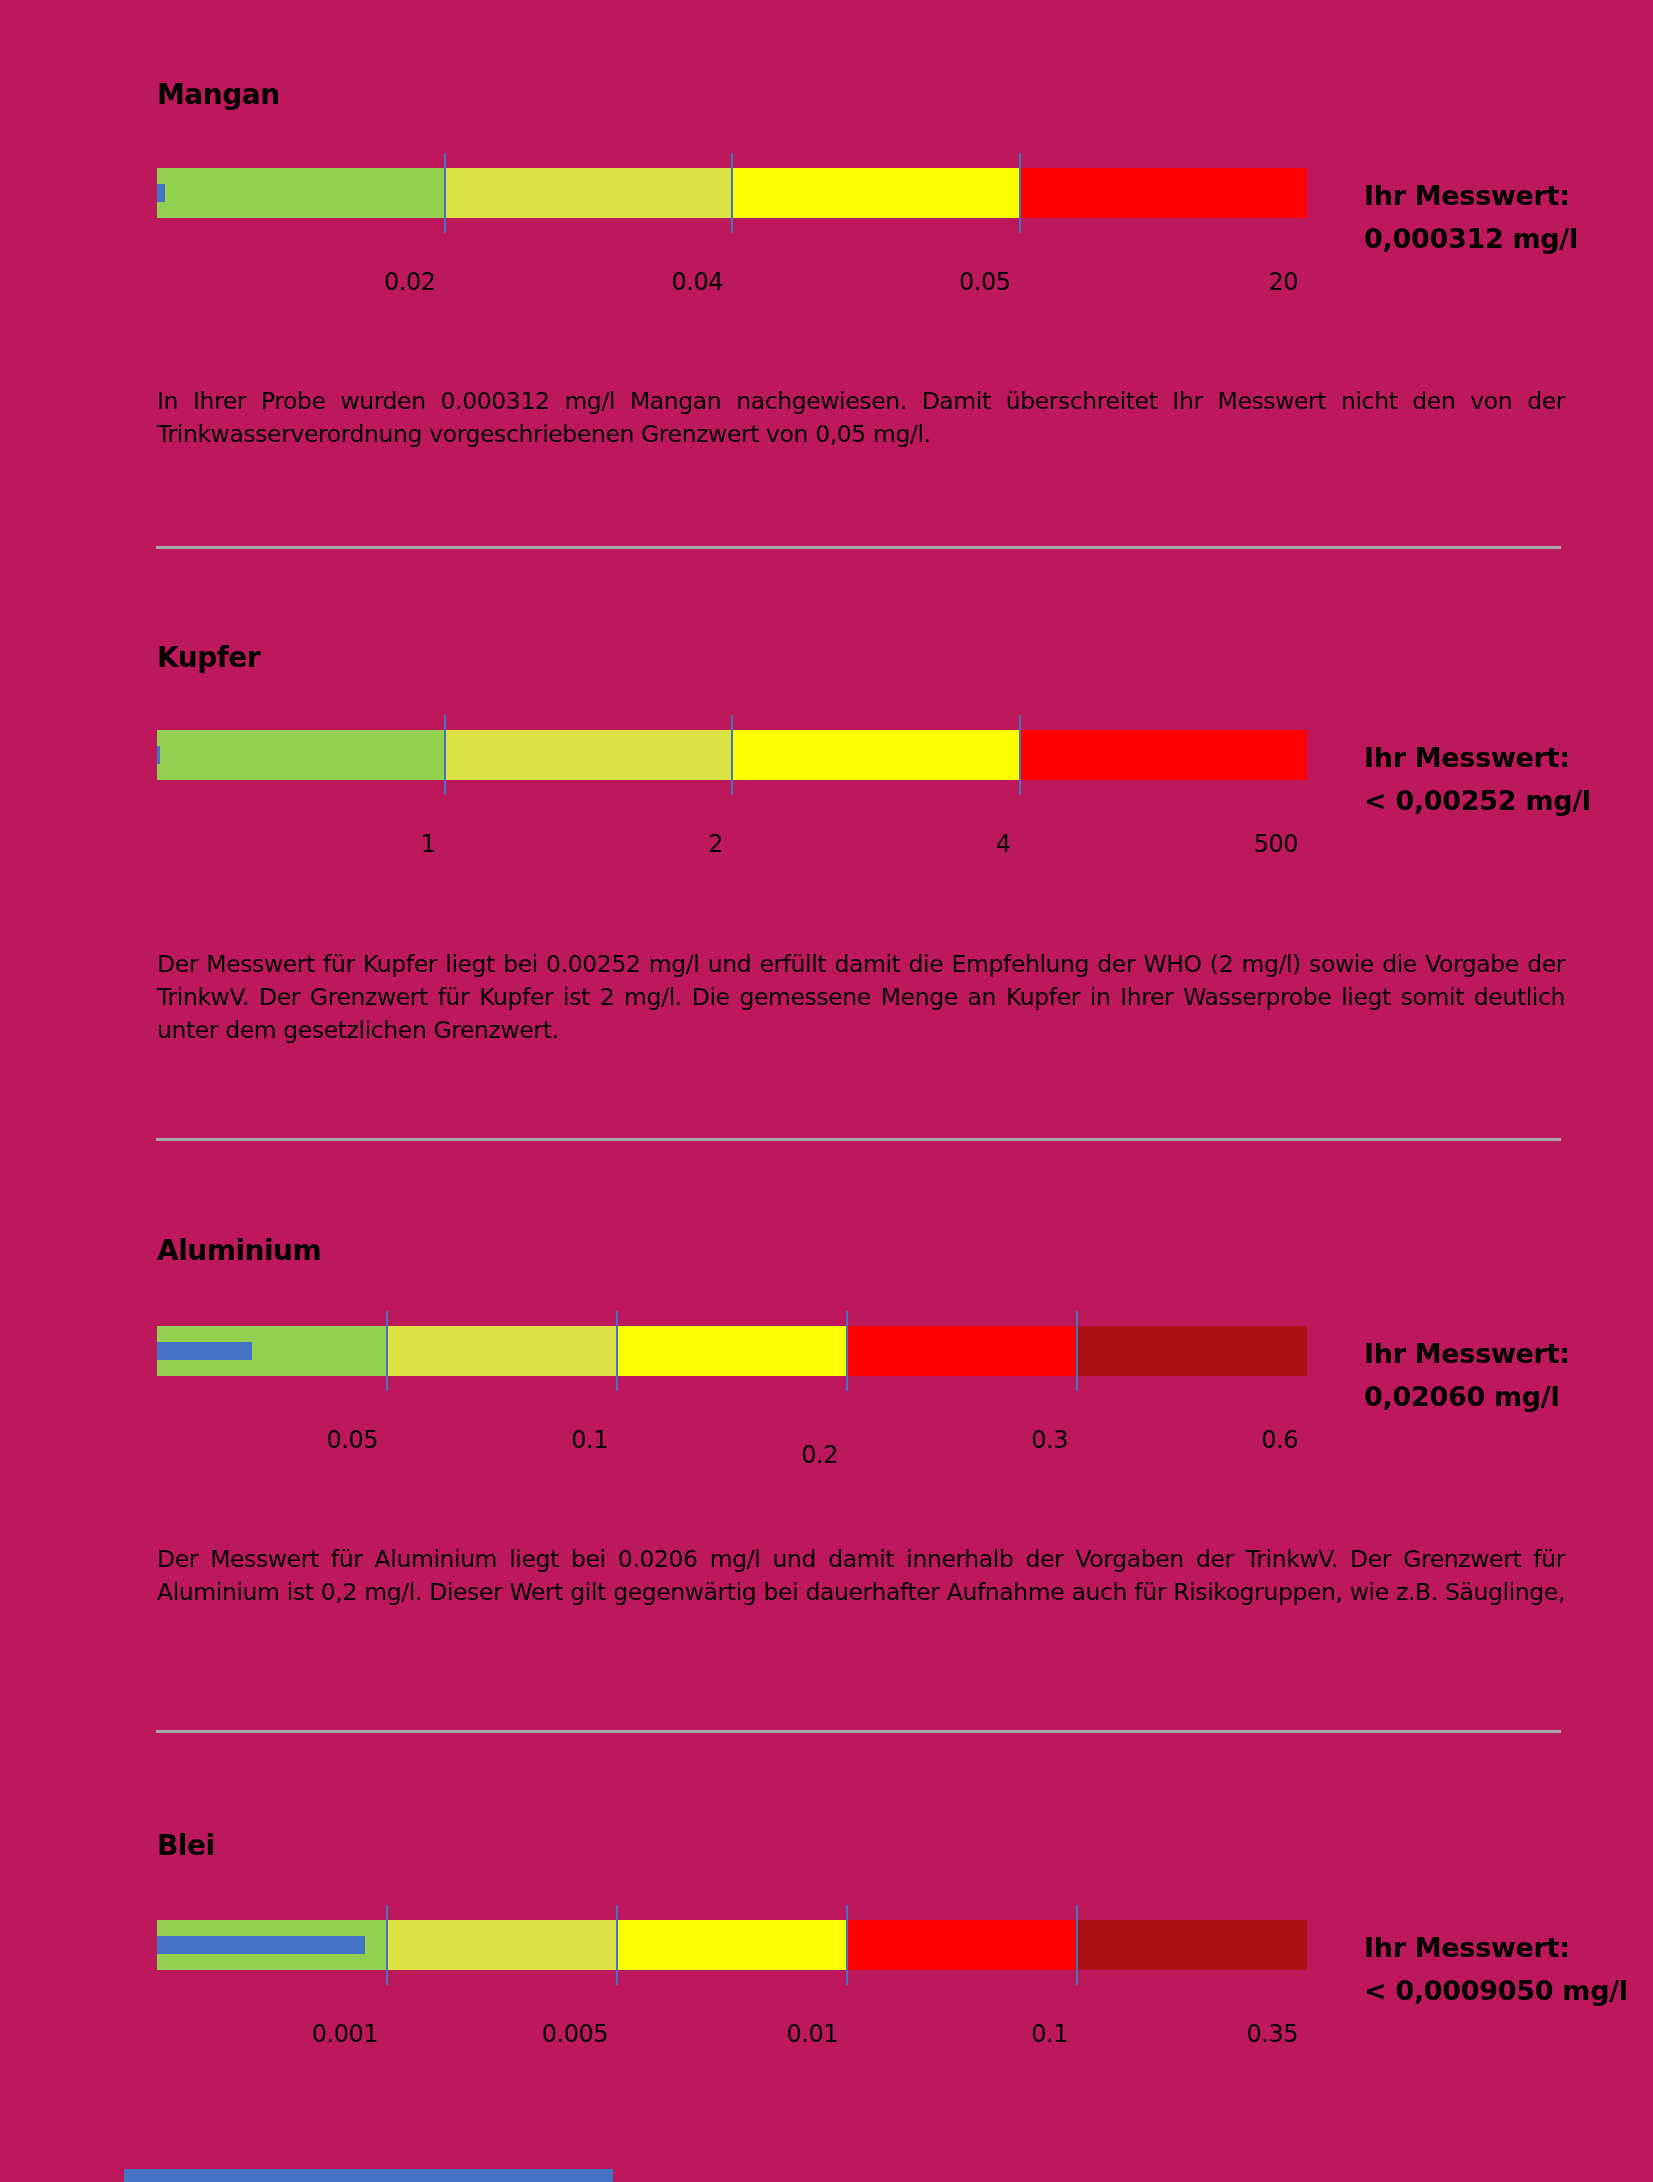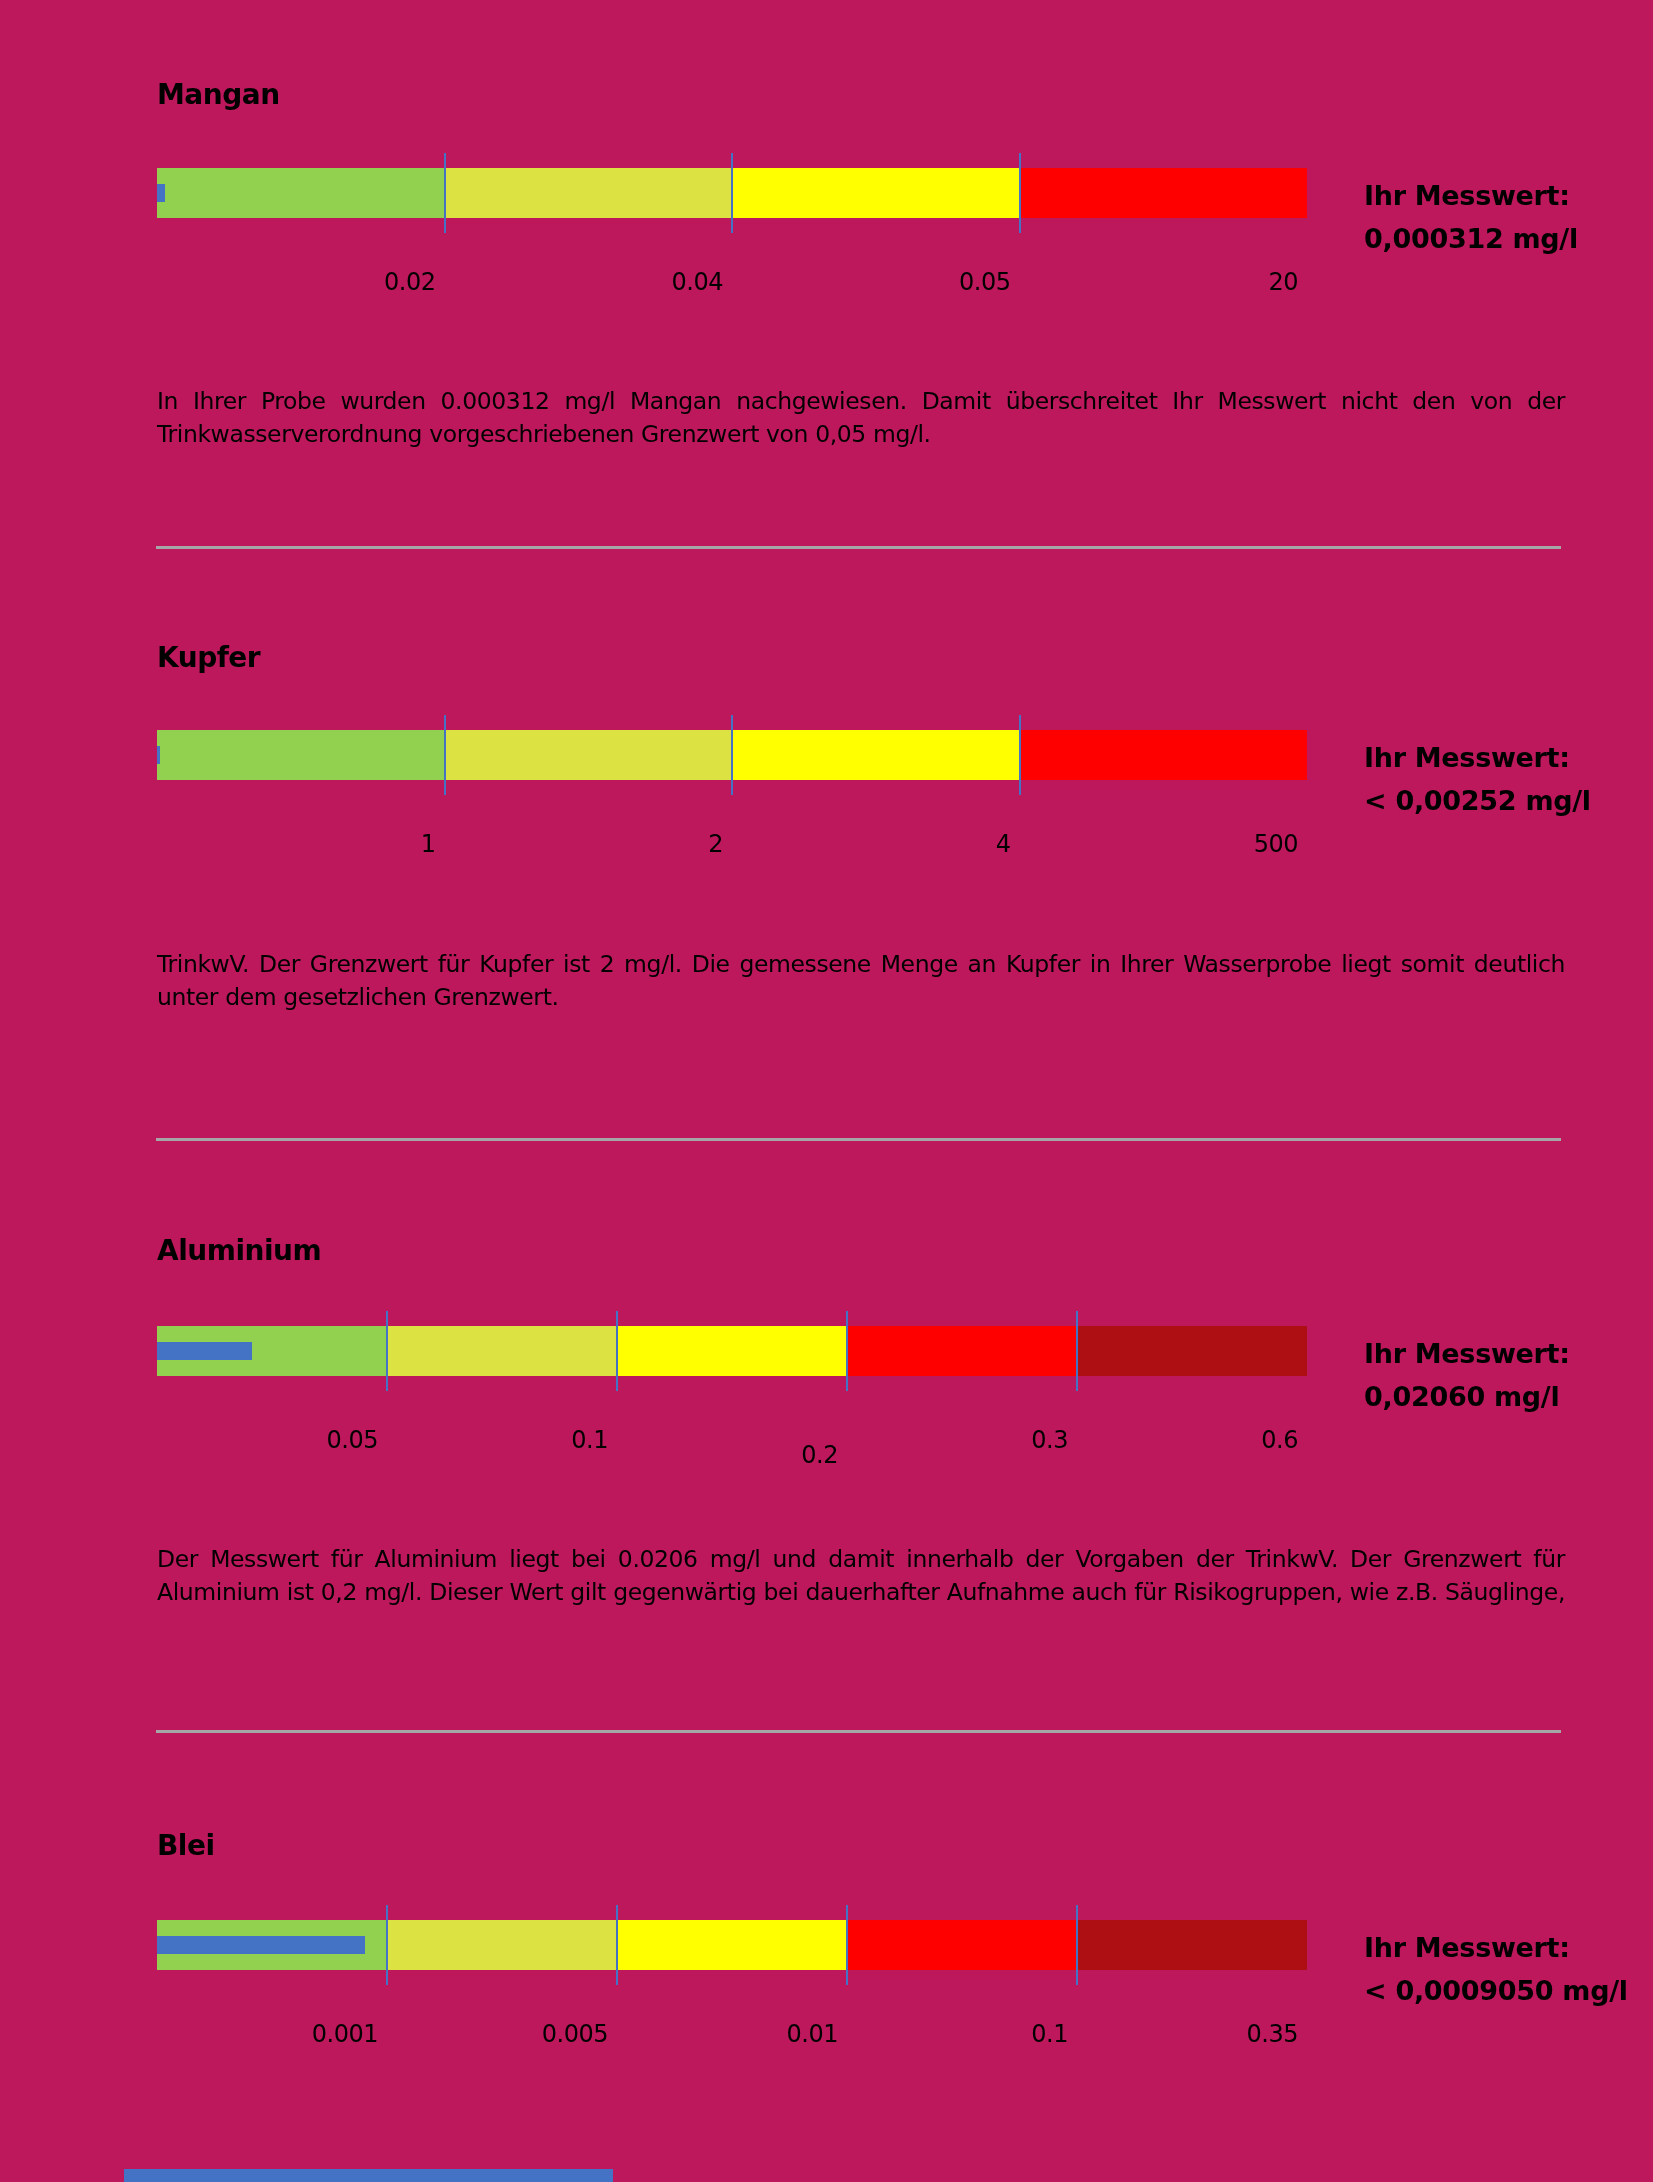--- a/index.html
+++ b/index.html
@@ -70,20 +70,21 @@
         <div class="tick-label" style="left: calc(50% - 9px);">2</div>
         <div class="tick" style="left: calc(75% - 1px); background: rgb(68, 114, 196);"></div>
         <div class="tick-label" style="left: calc(75% - 9px);">4</div>
         <div class="tick-label" style="left: calc(100% - 9px);">500</div>
       </div>
     <div class="messwert" style="top:736px">
       <div>Ihr Messwert:</div>
       <div>&lt; 0,00252 mg/l</div>
     </div>
     <div class="para" style="top:948px">
+        <div class="para-line">Der Messwert für Kupfer liegt bei 0.00252 mg/l und erfüllt damit die Empfehlung der WHO (2 mg/l) sowie die Vorgabe der</div>
         <div class="para-line">TrinkwV. Der Grenzwert für Kupfer ist 2 mg/l. Die gemessene Menge an Kupfer in Ihrer Wasserprobe liegt somit deutlich</div>
         <div class="para-line last">unter dem gesetzlichen Grenzwert.</div>
       </div>
     <div class="divider" style="top: 1138px; background: rgb(166, 166, 166);"></div>
   </section>
 
   <section>
     <h2 class="heading" style="top:1234px">Aluminium</h2>
     <div class="chart" style="top:1326px">
         <div class="seg" style="left: 0%; width: 20%; background: rgb(146, 208, 80);"></div>

